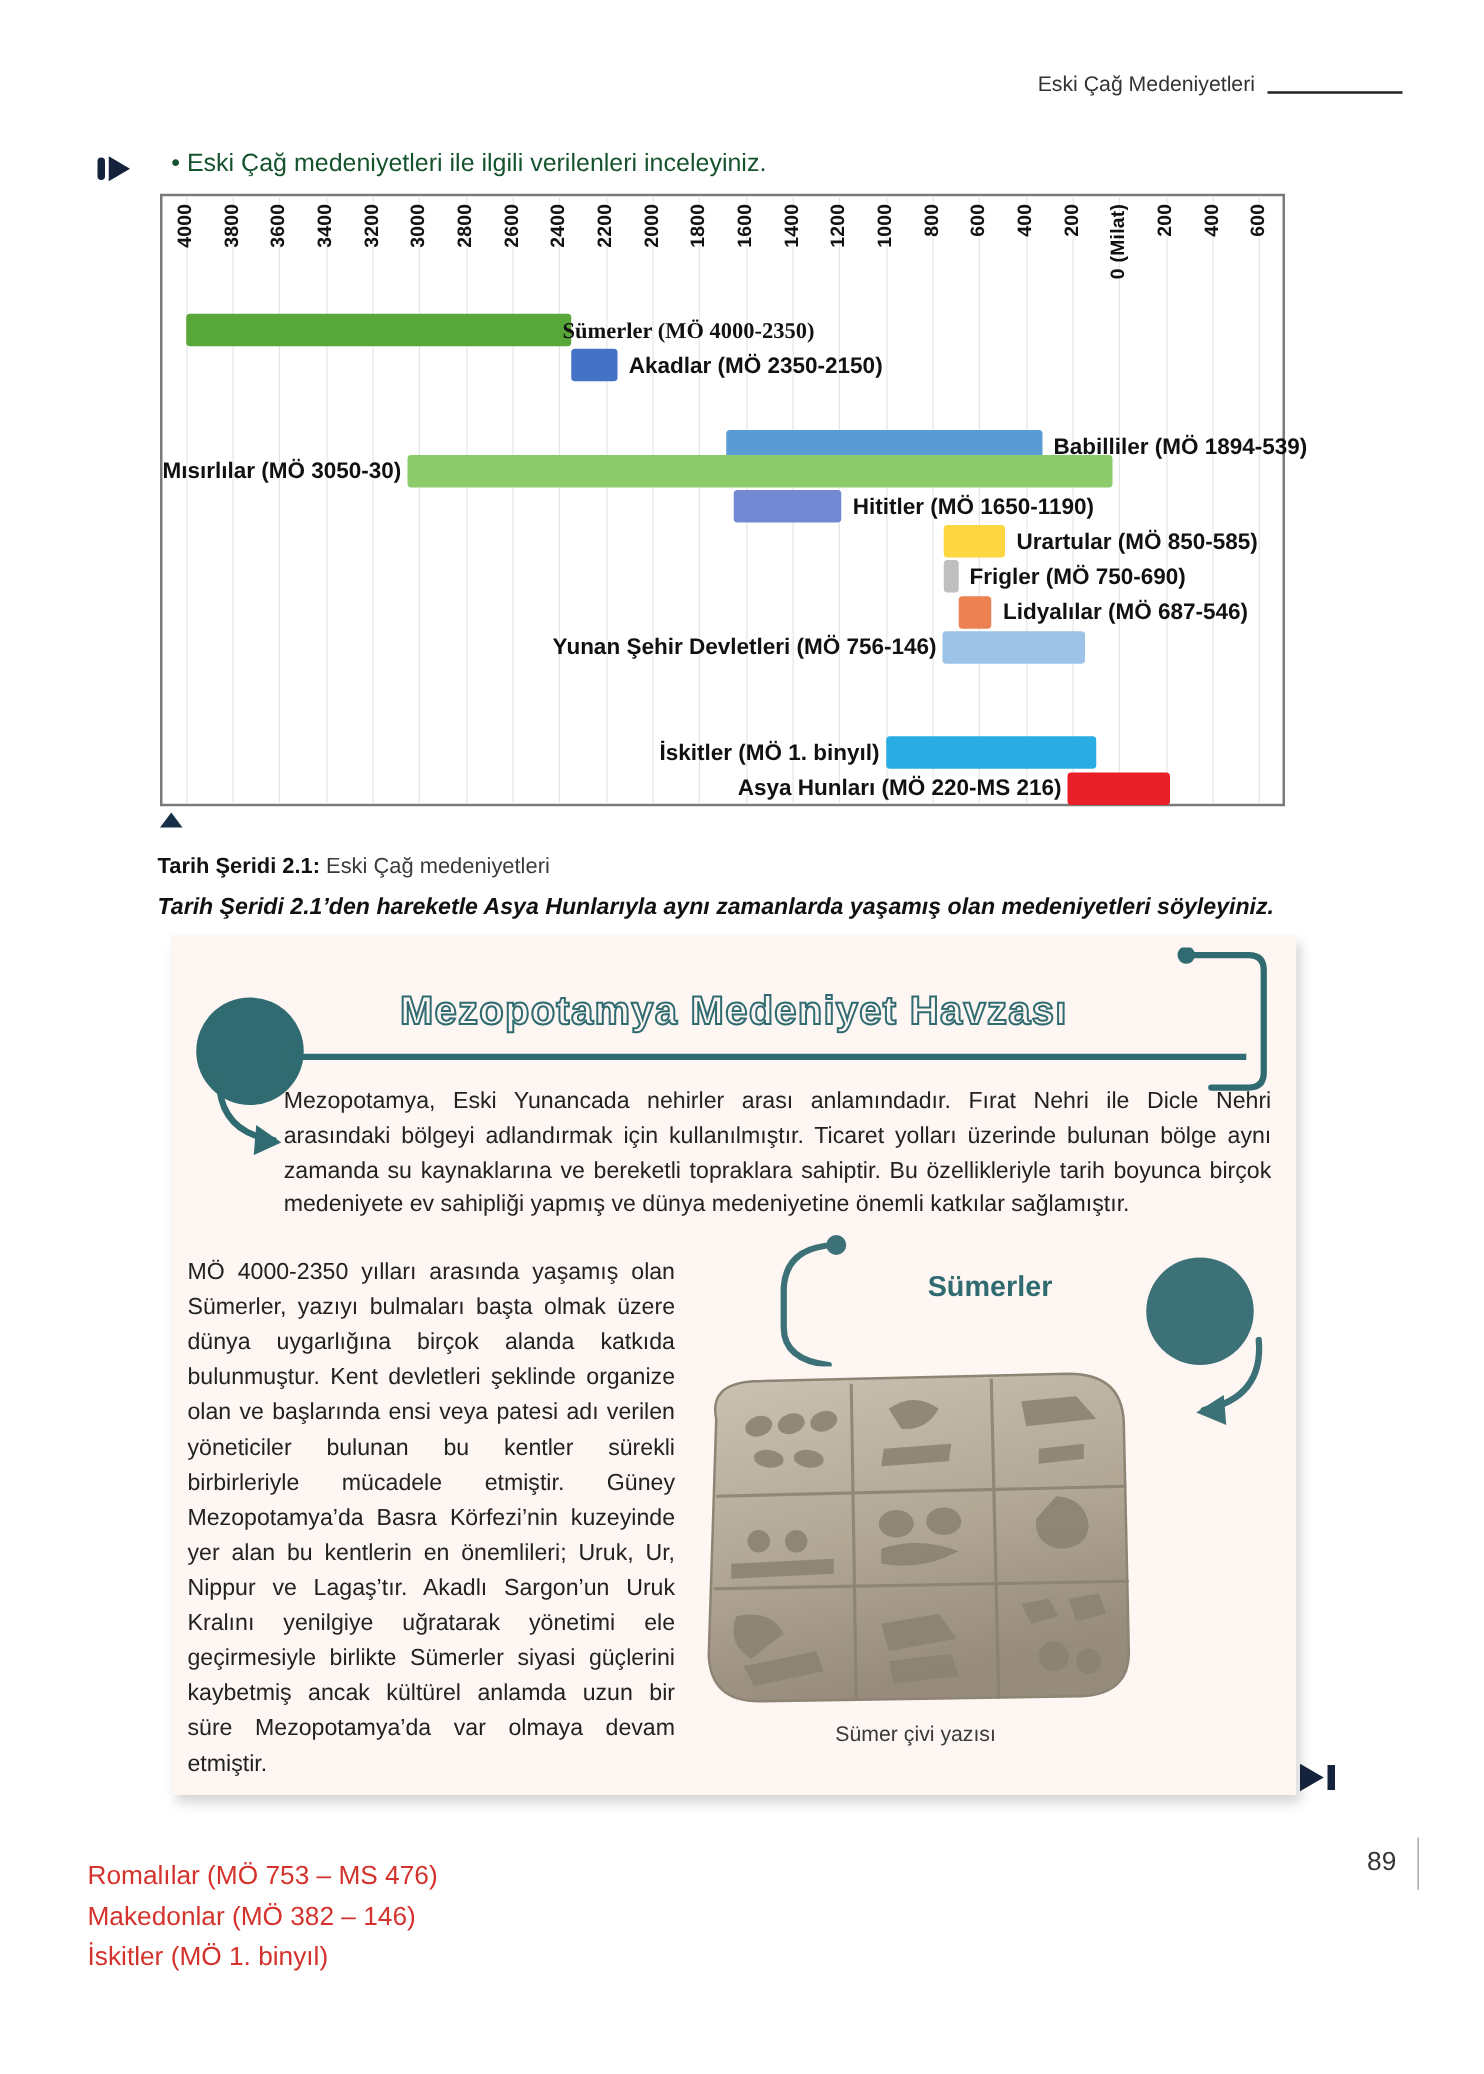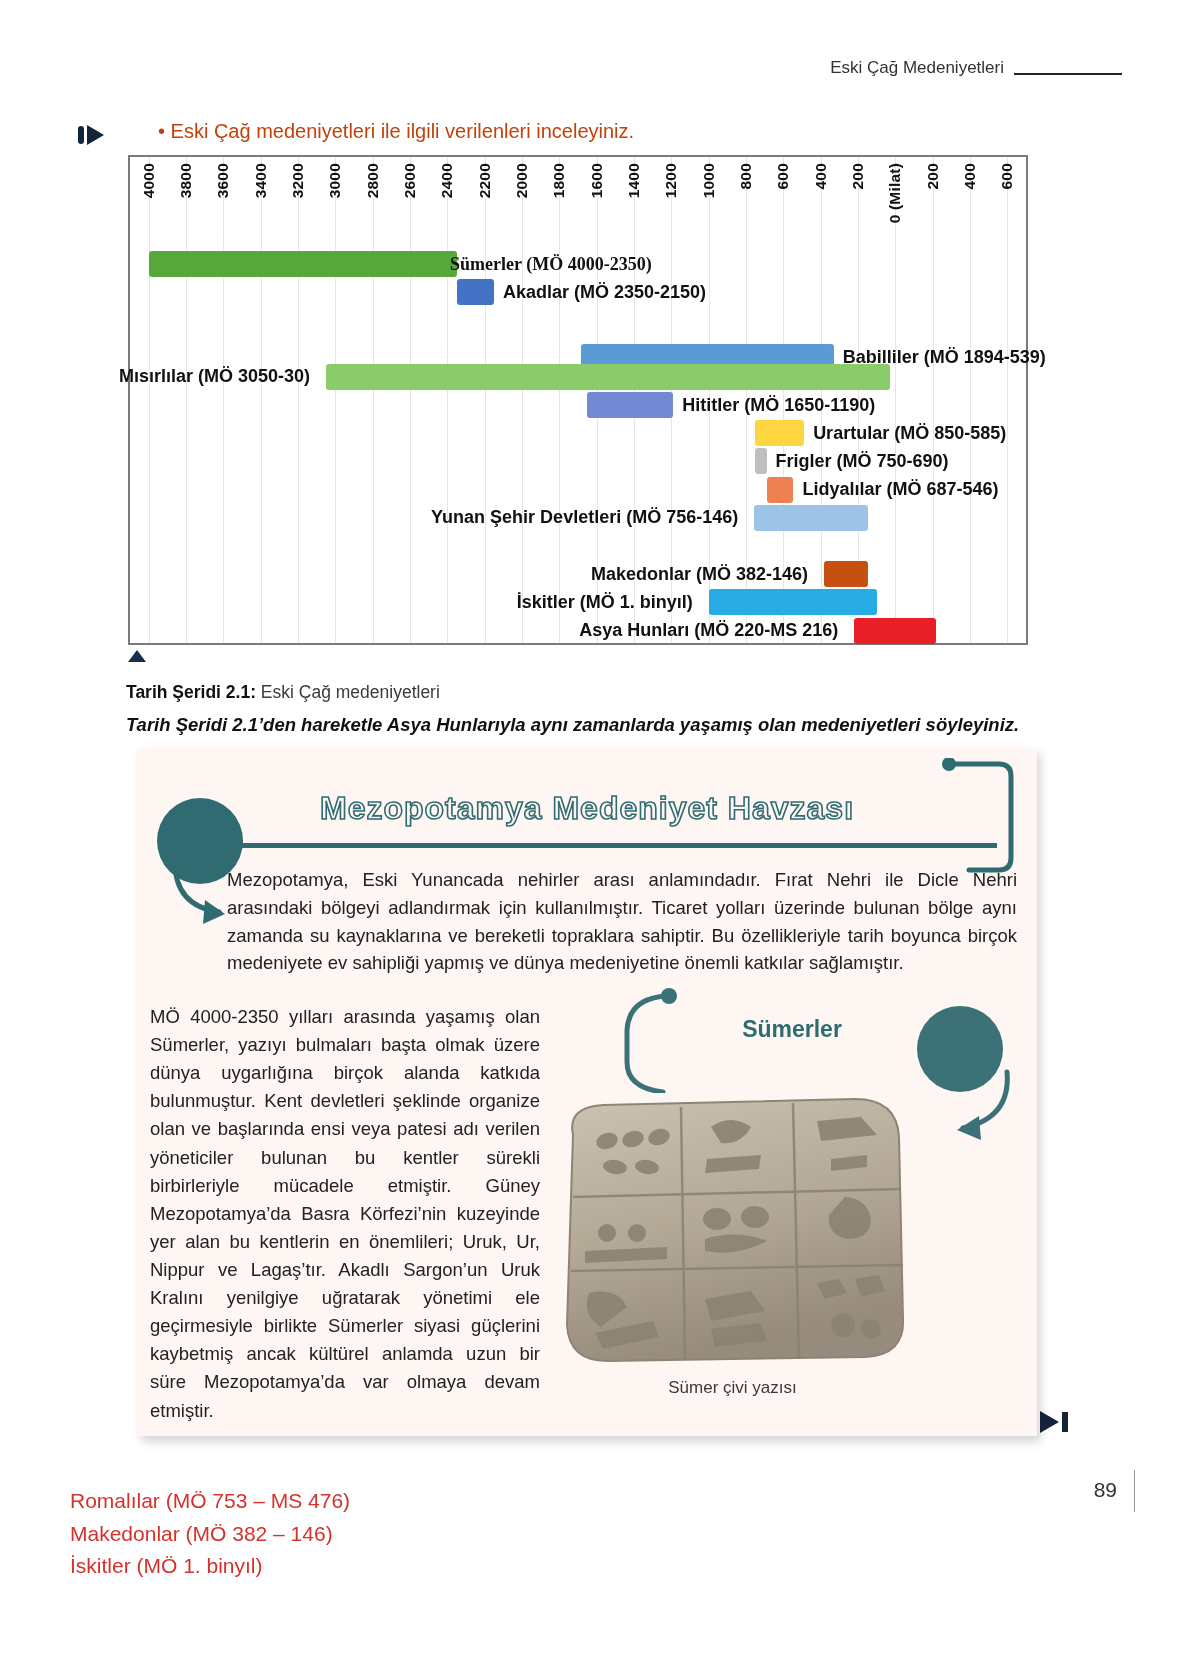--- a/index.html
+++ b/index.html
@@ -35,21 +35,21 @@
     position: absolute; left: 0; top: 2px; width: 6px; height: 18px; background: #14223c;
   }
   .arrow-marker .tri {
     position: absolute; left: 9px; top: 1px;
     width: 0; height: 0;
     border-top: 10px solid transparent;
     border-bottom: 10px solid transparent;
     border-left: 17px solid #14223c;
   }
   .prompt-text {
-    font-size: 20px; color: #c2410c; margin-left: 40px; white-space: nowrap;
+    font-size: 20px; color: #14532d; margin-left: 19px; white-space: nowrap;
   }
 
   
   .chart-box {
     position: absolute; left: 128px; top: 155px;
     width: 900px; height: 490px;
     border: 2px solid #7a7a7a;
     background: #ffffff;
   }
   .grid { position: absolute; inset: 0; }
@@ -68,21 +68,21 @@
   .barrow { position: absolute; left: 0; right: 0; height: 30px; }
   .bar {
     position: absolute; top: 2px; height: 26px; border-radius: 3px;
   }
   .barlabel {
     position: absolute; top: 2px; height: 26px;
     display: flex; align-items: center;
     font-size: 18px; font-weight: 700; color: #111; white-space: nowrap;
   }
   .barlabel.right { padding-left: 9px; }
-  .barlabel.left { padding-right: 16px; justify-content: flex-end; }
+  .barlabel.left { padding-right: 5px; justify-content: flex-end; }
 
   
   .caret-up {
     position: absolute; left: 128px; top: 650px;
     width: 0; height: 0;
     border-left: 9px solid transparent;
     border-right: 9px solid transparent;
     border-bottom: 12px solid #16304a;
   }
   .fig-caption {
@@ -295,24 +295,20 @@
           <div class="barlabel right" style="left: 636.533px;">Frigler (MÖ 750-690)</div>
         </div>
         <div class="barrow" style="top: 225.6px;">
           <div class="bar" style="left: 637.093px; width: 26.32px; background: rgb(237, 129, 82);"></div>
           <div class="barlabel right" style="left: 663.413px;">Lidyalılar (MÖ 687-546)</div>
         </div>
         <div class="barrow" style="top: 253.8px; text-decoration: underline;">
           <div class="bar" style="left: 624.213px; width: 113.867px; background: rgb(157, 195, 230);"></div>
           <div class="barlabel left" style="right: 271.787px;">Yunan Şehir Devletleri (MÖ 756-146)</div>
         </div>
-        <div class="barrow" style="top: 310.2px;">
-          <div class="bar" style="left: 694.027px; width: 44.0533px; background: rgb(197, 80, 15);"></div>
-          <div class="barlabel left" style="right: 201.973px;">Makedonlar (MÖ 382-146)</div>
-        </div>
         <div class="barrow" style="top: 338.4px;">
           <div class="bar" style="left: 578.667px; width: 168px; background: rgb(41, 172, 227);"></div>
           <div class="barlabel left" style="right: 317.333px;">İskitler (MÖ 1. binyıl)</div>
         </div>
         <div class="barrow" style="top: 366.6px;">
           <div class="bar" style="left: 724.267px; width: 81.3867px; background: rgb(232, 31, 39);"></div>
           <div class="barlabel left" style="right: 171.733px;">Asya Hunları (MÖ 220-MS 216)</div>
         </div>
       </div>
   </div>

